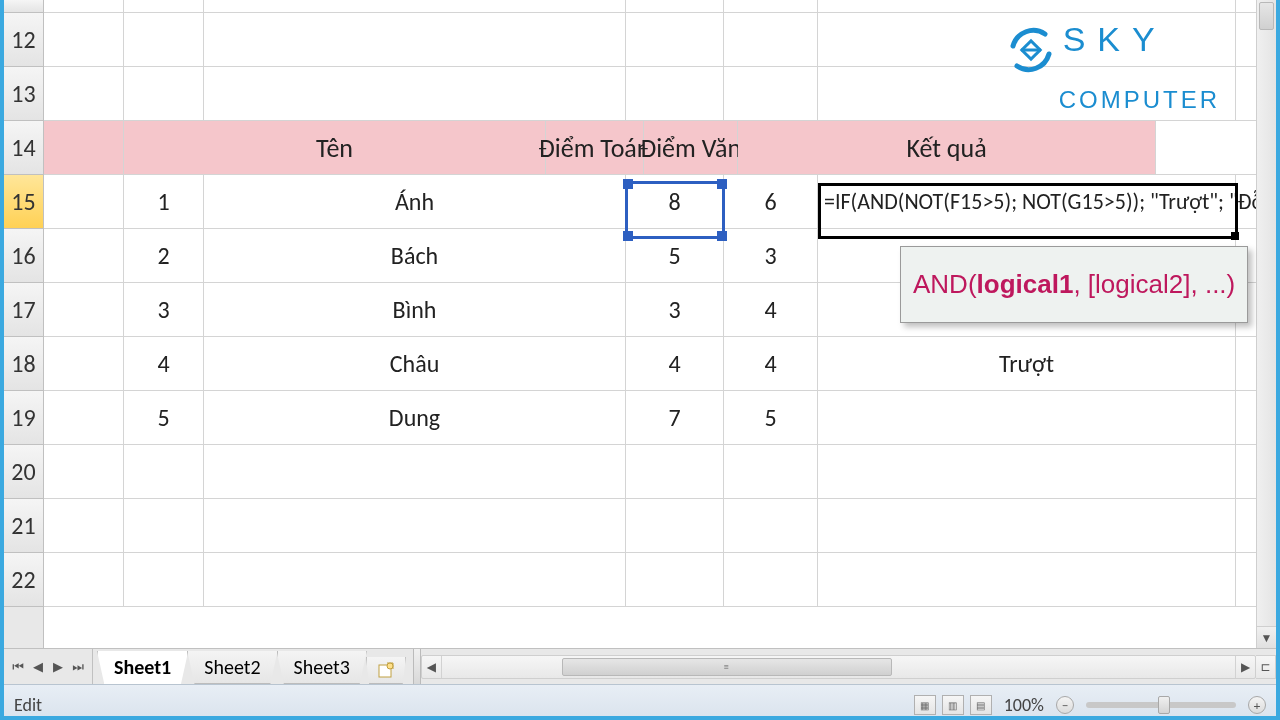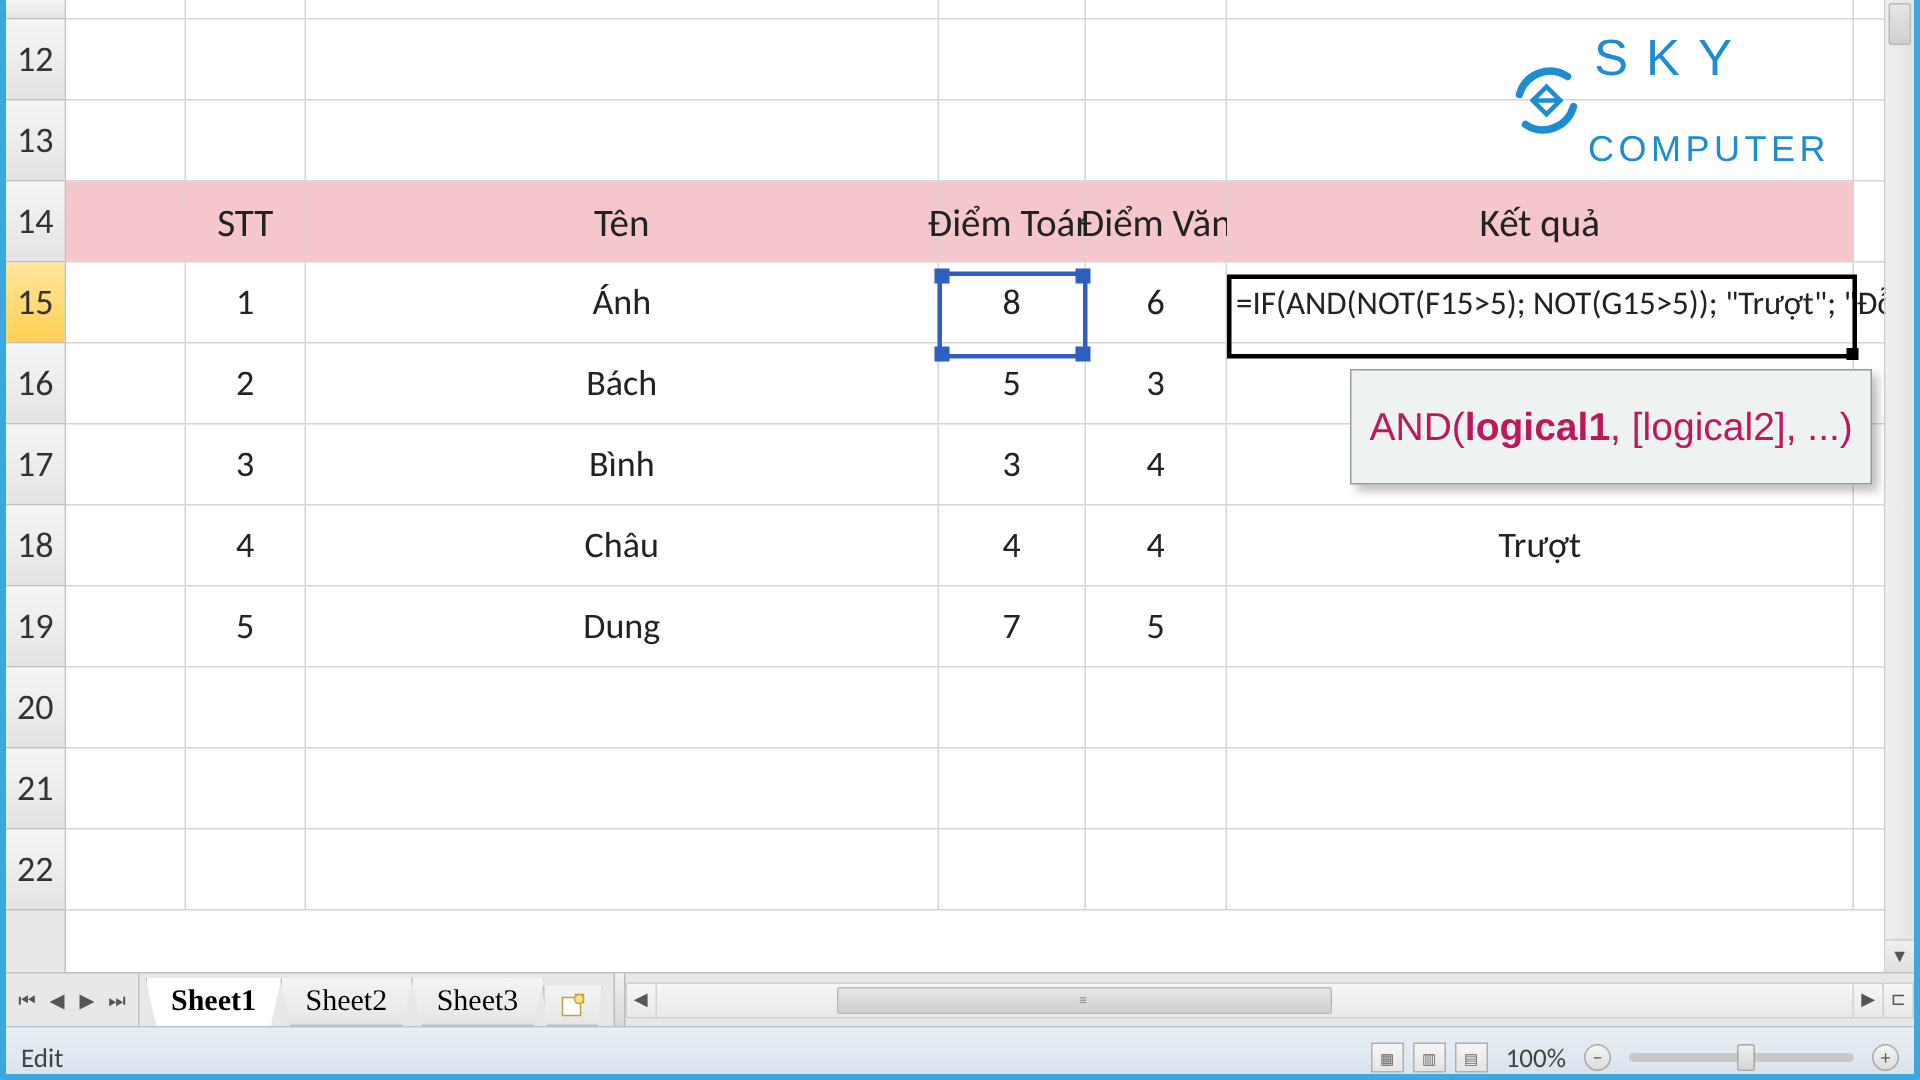--- a/index.html
+++ b/index.html
@@ -90,21 +90,20 @@
     color: #be185d;
     z-index: 20;
   }
   .tooltip .fn { font-weight: normal; }
   .tooltip strong { font-weight: 700; }
 
   .logo {
     position: absolute;
     right: 36px; top: 22px;
     display: flex;
-    align-items: center;
     z-index: 30;
   }
   .logo-mark svg { display: block; }
   .logo-text { color: #1b8dd0; font-family: Arial, sans-serif; line-height: 1; }
   .logo-text .line1 { font-size: 34px; font-weight: 400; letter-spacing: 12px; margin-left: 4px; }
   .logo-text .line2 { font-size: 24px; font-weight: 400; letter-spacing: 3px; margin-top: 32px; }
 
   .vscroll {
     width: 20px;
     background: linear-gradient(90deg, #f0f0f0, #e4e4e4);
@@ -133,21 +132,21 @@
   }
   .tab-nav {
     display: flex; align-items: center; gap: 0; padding: 0 4px;
     border-right: 1px solid #c0c0c0;
   }
   .tab-nav button {
     width: 20px; height: 28px; border: none; background: transparent;
     display:flex; align-items:center; justify-content:center;
     font-size: 13px; color: #555; cursor: pointer;
   }
-  .tabs { display: flex; align-items: flex-end; padding-left: 4px; font-family: Liberation Serif, serif; }
+  .tabs { display: flex; align-items: flex-end; padding-left: 4px; }
   .tab {
     padding: 4px 16px 4px 16px;
     font-size: 20px;
     background: linear-gradient(#f4f4f4, #e6e6e6);
     border: 1px solid #bcbcbc;
     border-top: none;
     margin-right: -1px;
     clip-path: polygon(0 0, 100% 0, 92% 100%, 8% 100%);
   }
   .tab.active { background: #fff; font-weight: 700; border-bottom: 1px solid #fff; position: relative; z-index: 2; }
@@ -235,21 +234,20 @@
           <div class="cell colA"></div>
           <div class="cell colB"></div>
           <div class="cell colC"></div>
           <div class="cell colD"></div>
           <div class="cell colE"></div>
           <div class="cell colF"></div>
         </div>
 
       <div class="row header-row">
         <div class="cell colA"></div>
-        <div class="cell colB">STT</div>
         <div class="cell colC">Tên</div>
         <div class="cell colD">Điểm Toán</div>
         <div class="cell colE">Điểm Văn</div>
         <div class="cell colF">Kết quả</div>
       </div>
 
       <div class="row">
         <div class="cell colA"></div>
         <div class="cell colB">1</div>
         <div class="cell colC">Ánh</div>

